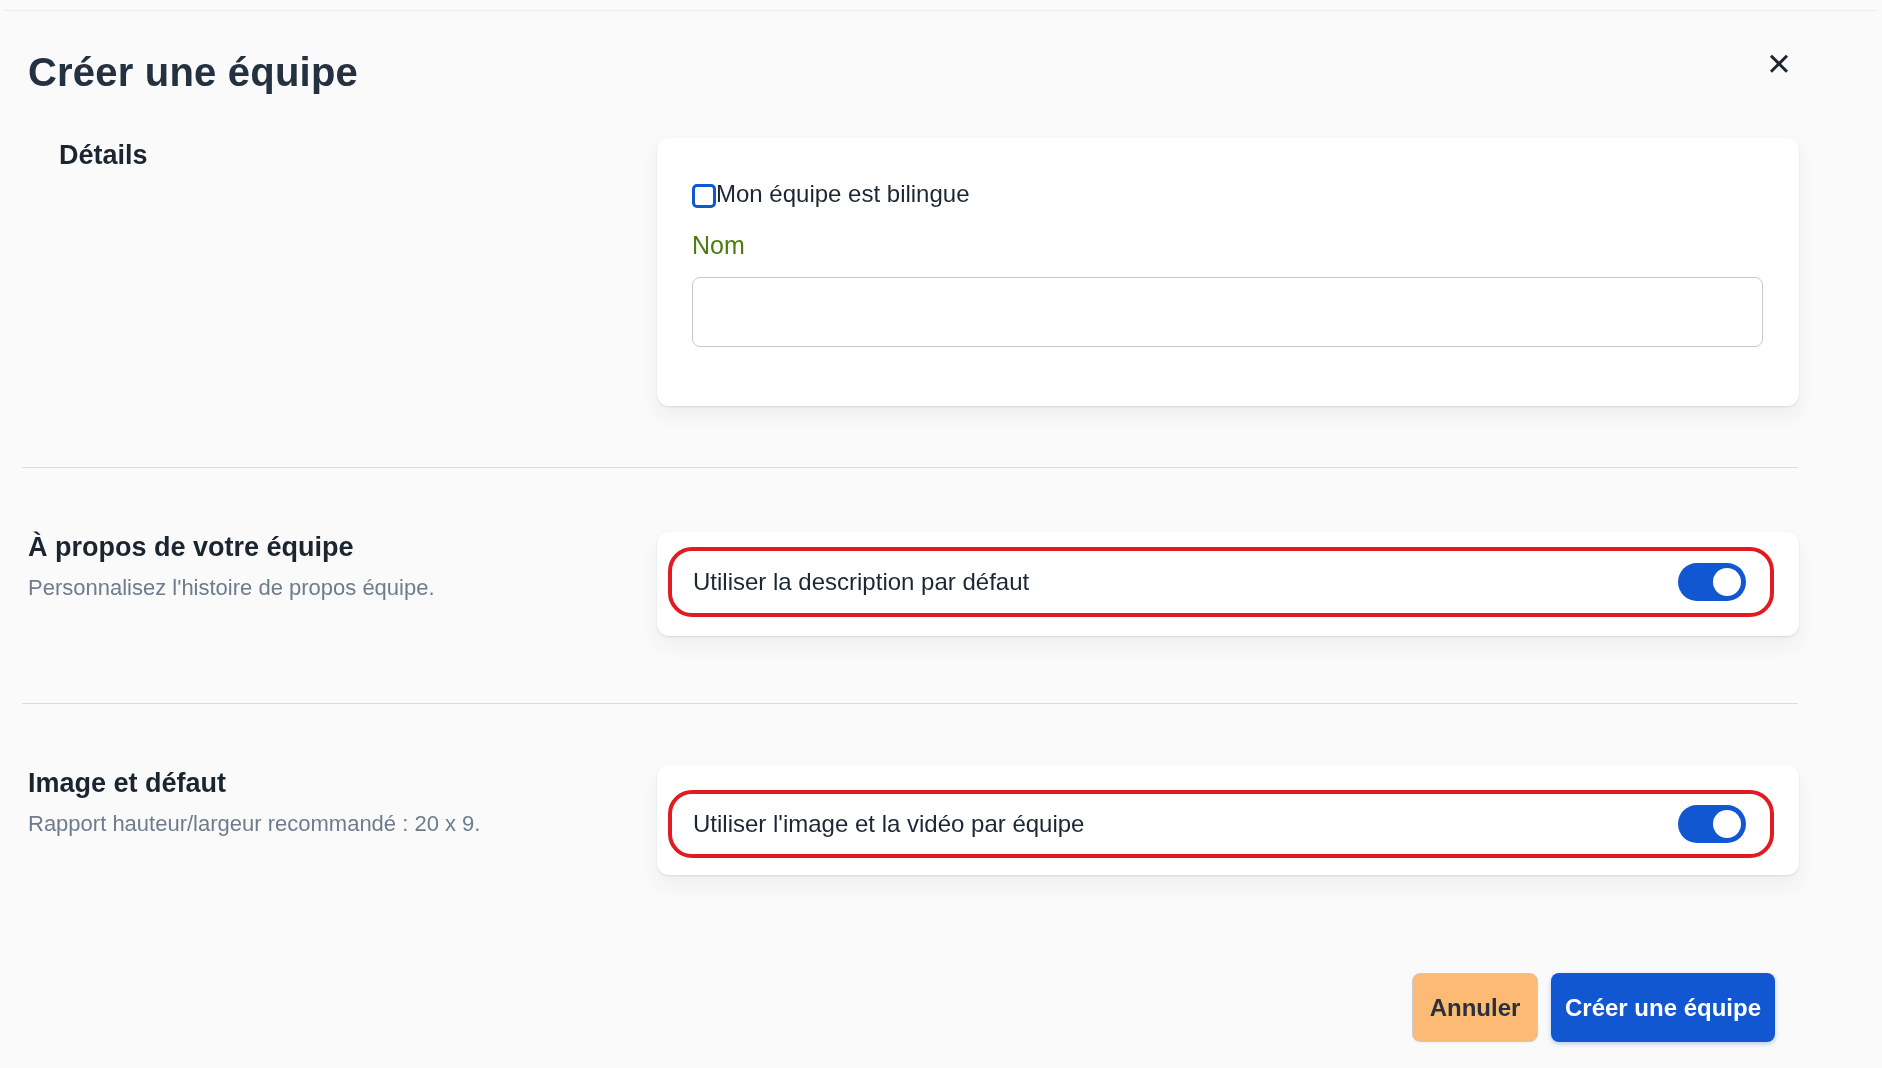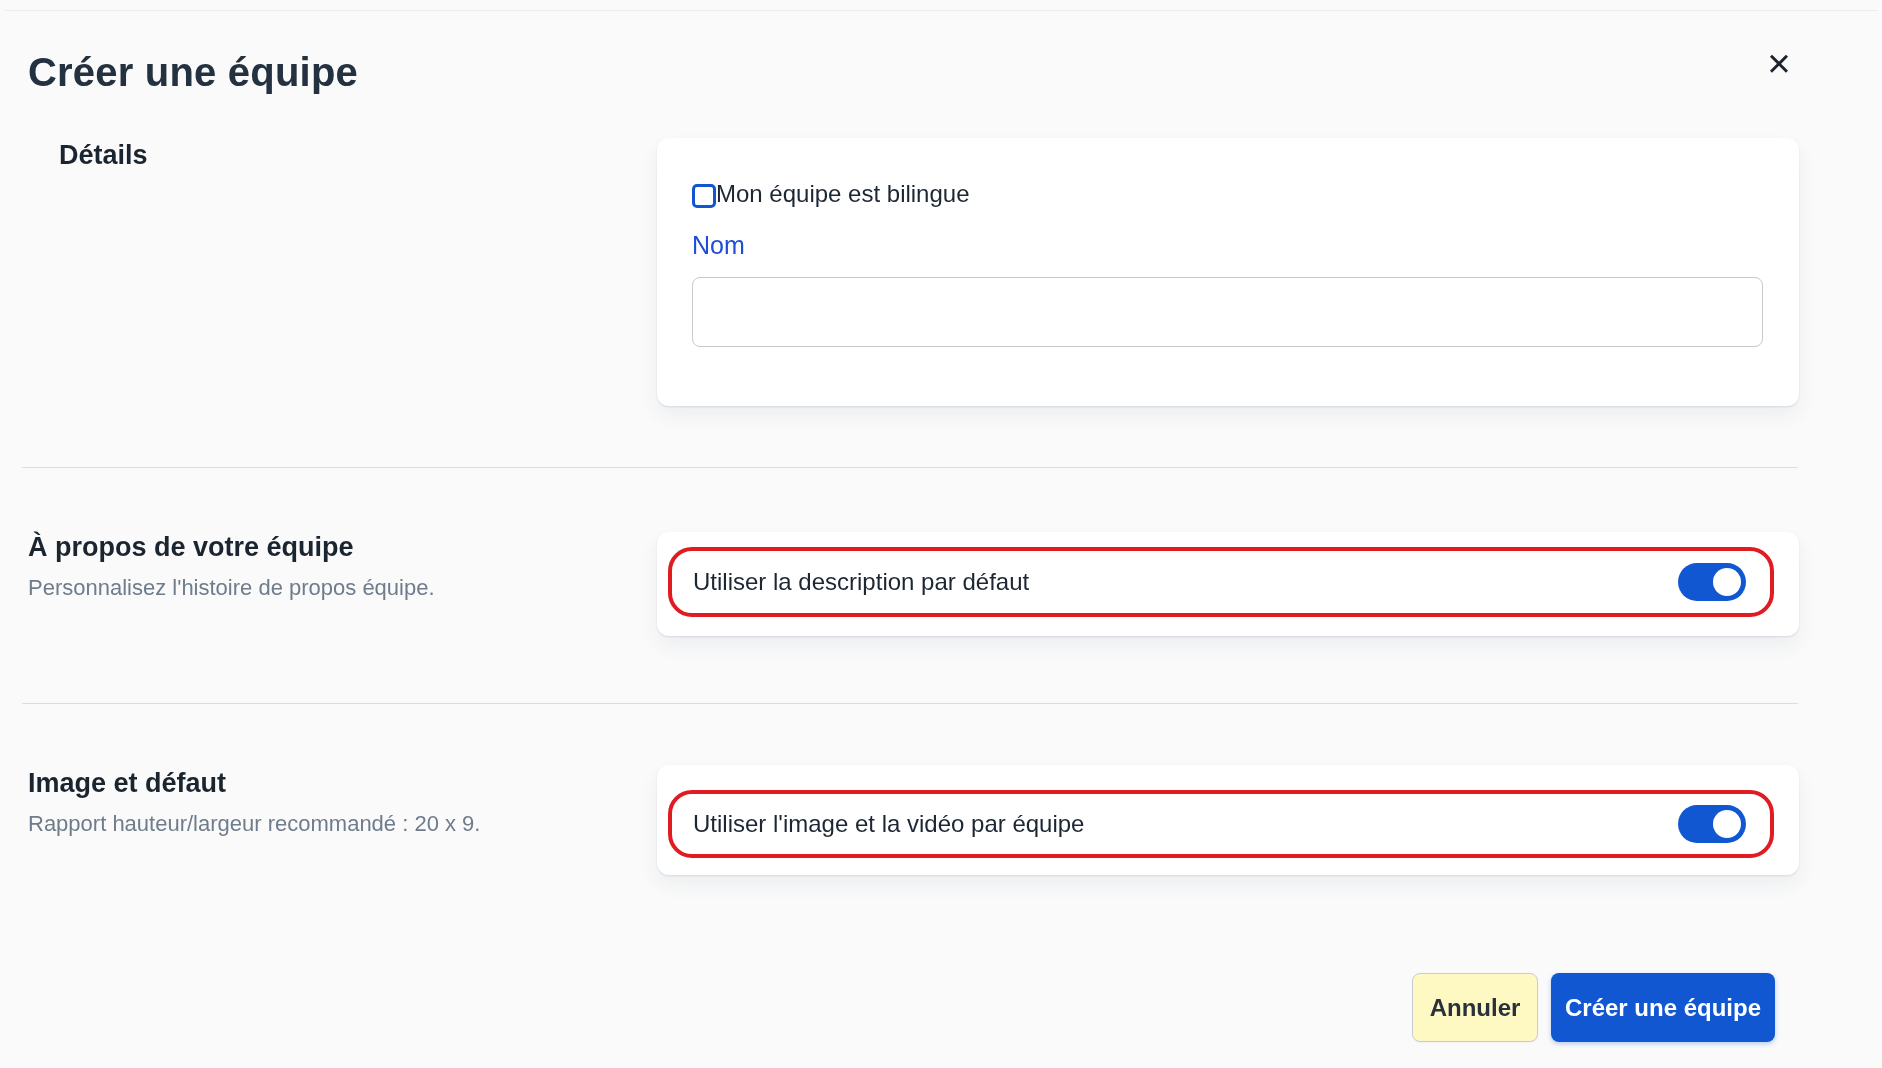--- a/index.html
+++ b/index.html
@@ -69,21 +69,21 @@
   }
   .checkbox{
     width:24px;height:24px;flex:0 0 auto;
     border:3px solid var(--brand-blue);border-radius:5px;background:#fff;
     position:relative;
   }
   .checkbox-label{font-size:24px;color:#1d2734;}
 
   .field-label{
     position:absolute;left:35px;top:92px;
-    font-size:25px;line-height:30px;color:#1d4ed8;
+    font-size:25px;line-height:30px;color:#4d7c0f;
   }
   .text-input{
     position:absolute;left:35px;top:139px;width:1071px;height:70px;
     border:1px solid #c9c9c9;border-radius:8px;background:#fff;
     font-size:24px;padding:0 18px;color:#1d2734;
     font-family:"Liberation Sans","DejaVu Sans",sans-serif;outline:none;
   }
 
   .annotation-box{
     position:absolute;left:11px;width:1106px;height:70px;
@@ -107,21 +107,21 @@
   .toggle.on .knob{left:35px;}
 
   .btn{
     position:absolute;top:973px;height:69px;border-radius:8px;
     font-size:24px;cursor:pointer;
     font-family:"Liberation Sans","DejaVu Sans",sans-serif;
     display:flex;align-items:center;justify-content:center;
   }
   .btn-cancel{
     left:1412px;width:126px;
-    background:#fef9c3;border:1px solid #c8ccd2;color:#29323c;font-weight:600;
+    background:#fdba74;border:1px solid #c8ccd2;color:#29323c;font-weight:600;
     box-shadow:0 1px 2px rgba(0,0,0,.04);
   }
   .btn-primary{
     left:1551px;width:224px;
     background:var(--brand-blue);border:none;color:#fff;font-weight:700;
     box-shadow:0 2px 5px rgba(17,87,210,.28);
   }
 </style>
 </head>
 <body>

